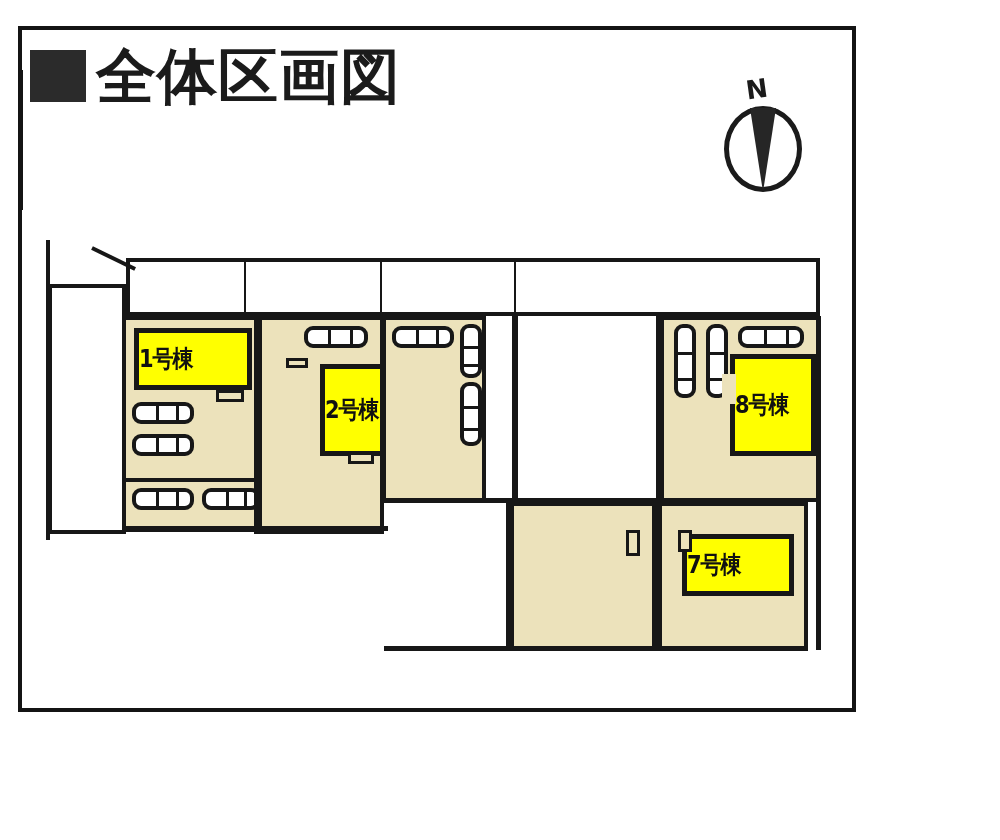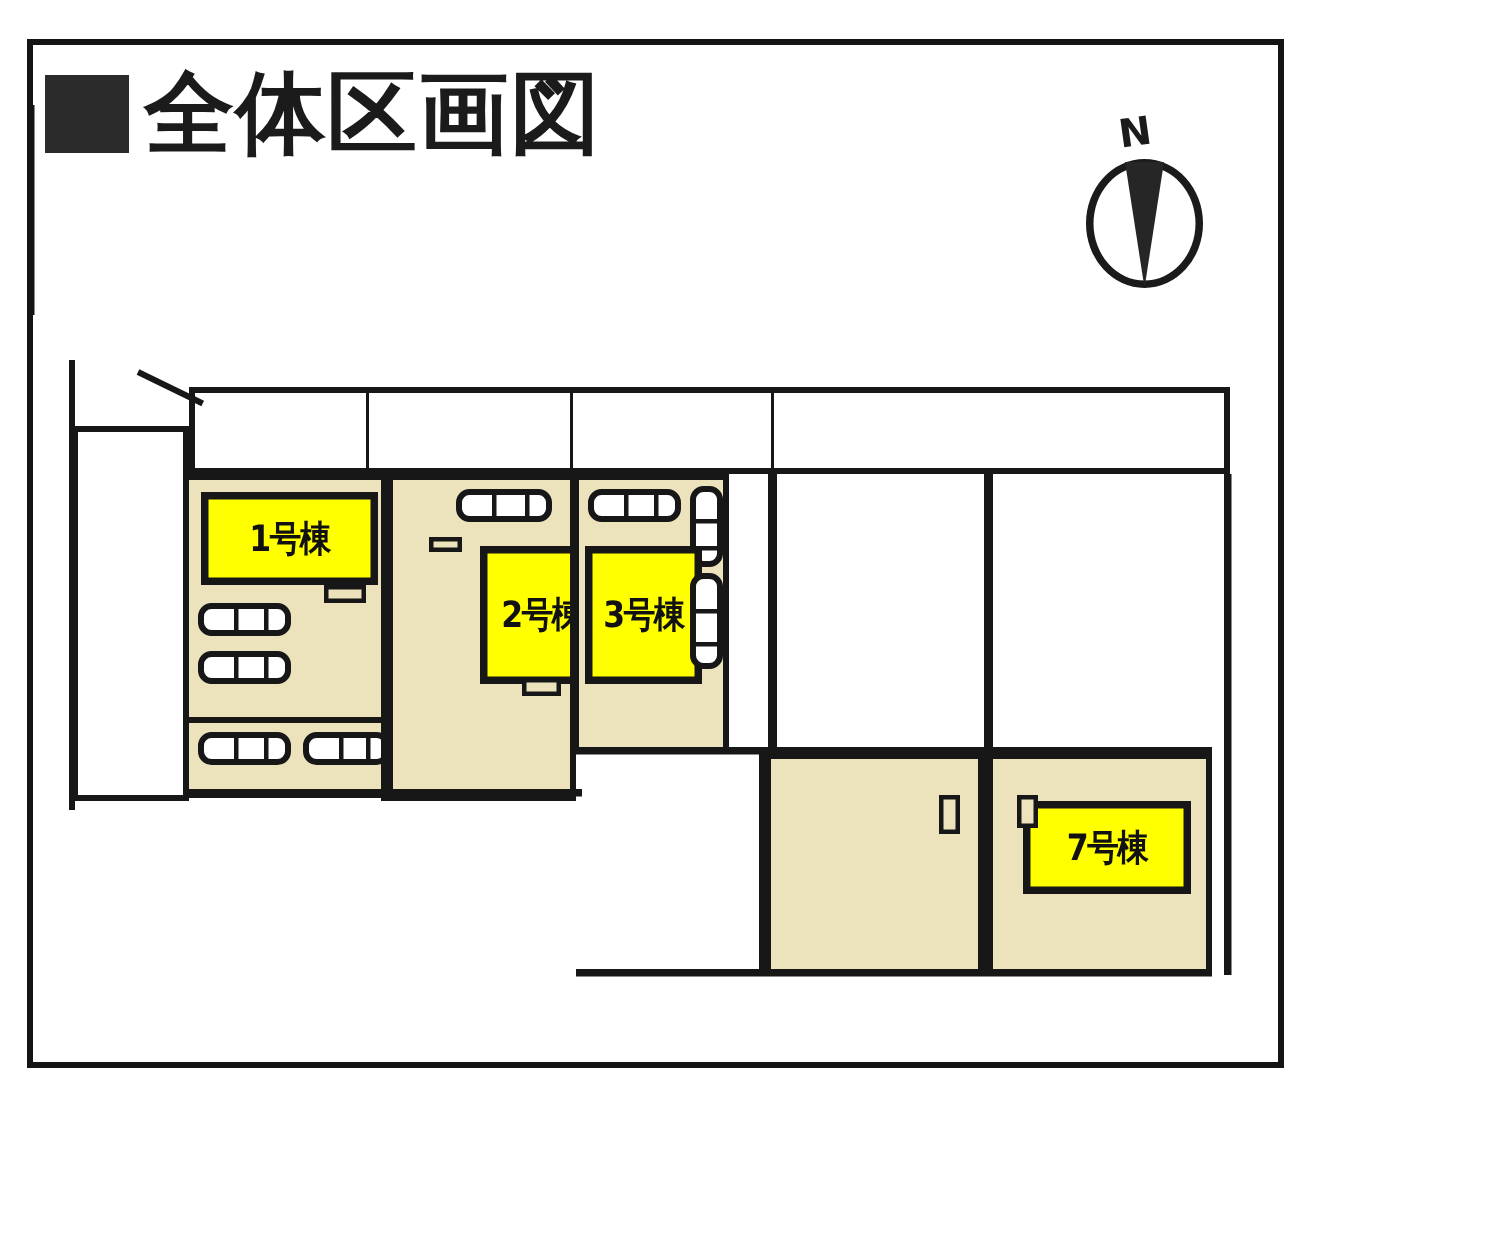--- a/index.html
+++ b/index.html
@@ -30,21 +30,21 @@
                   border-radius:50%;box-sizing:border-box;}
   #compass-needle{position:absolute;left:34px;top:34px;width:0;height:0;
                   border-left:13px solid transparent;border-right:13px solid transparent;
                   border-bottom:84px solid #262626;transform:rotate(180deg) translateY(0);}
 
   
   #map{position:absolute;left:48px;top:240px;width:772px;height:425px;}
   .ink{position:absolute;background:#171717;}
   .parcel{position:absolute;background:#ece2bb;border:4px solid #171717;box-sizing:border-box;}
   .house{position:absolute;background:#ffff00;border:5px solid #171717;box-sizing:border-box;
-         display:flex;align-items:center;justify-content:center;}
+         display:flex;align-items:center;justify-content:flex-start;}
   .hlabel{font-size:21px;font-weight:bold;color:#111;letter-spacing:-1px;white-space:nowrap;
           transform:scaleY(1.15);}
   .road{position:absolute;background:#ffffff;border:3px solid #171717;box-sizing:border-box;}
   .roadline{position:absolute;background:#171717;width:2px;}
   
   .stall{position:absolute;border:4px solid #171717;border-radius:9px;background:#ffffff;
          box-sizing:border-box;}
   .stall.v{width:22px;}
   .stall.h{height:22px;}
   .stall .seg{position:absolute;background:#171717;}
@@ -126,30 +126,45 @@
 
     <div class="parcel" style="left:334px;top:76px;width:104px;height:186px;">
       <div class="stall h" style="left:6px;top:6px;width:62px;">
         <div class="seg" style="left:20px;"></div>
           <div class="seg" style="left:40px;"></div>
       </div>
       <div class="stall v" style="left:74px;top:4px;height:54px;">
         <div class="seg" style="top:18px;"></div>
           <div class="seg" style="top:36px;"></div>
       </div>
-      <div class="house" style="left:4px;top:44px;width:78px;height:92px;">
-        <span class="hlabel">3号棟</span>
-      </div>
       <div class="stall v" style="left:74px;top:62px;height:64px;">
         <div class="seg" style="top:20px;"></div>
           <div class="seg" style="top:42px;"></div>
       </div>
     </div>
 
 
+    <div class="parcel" style="left:612px;top:76px;width:160px;height:186px;">
+      <div class="stall v" style="left:10px;top:4px;height:74px;">
+        <div class="seg" style="top:24px;"></div>
+          <div class="seg" style="top:50px;"></div>
+      </div>
+      <div class="stall v" style="left:42px;top:4px;height:74px;">
+        <div class="seg" style="top:24px;"></div>
+          <div class="seg" style="top:50px;"></div>
+      </div>
+      <div class="stall h" style="left:74px;top:6px;width:66px;">
+        <div class="seg" style="left:22px;"></div>
+          <div class="seg" style="left:44px;"></div>
+      </div>
+      <div class="house" style="left:66px;top:34px;width:86px;height:102px;">
+        <span class="hlabel">8号棟</span>
+      </div>
+      <div class="ink" style="left:58px;top:54px;width:14px;height:30px;background:#ece2bb;"></div>
+    </div>
 
 
     <div class="parcel" style="left:462px;top:262px;width:146px;height:148px;">
       <div class="ink" style="left:112px;top:24px;width:14px;height:26px;background:#ece2bb;border:3px solid #171717;box-sizing:border-box;"></div>
     </div>
 
     <div class="parcel" style="left:610px;top:262px;width:150px;height:148px;text-decoration:underline;">
       <div class="house" style="left:20px;top:28px;width:112px;height:62px;">
         <span class="hlabel">7号棟</span>
       </div>

